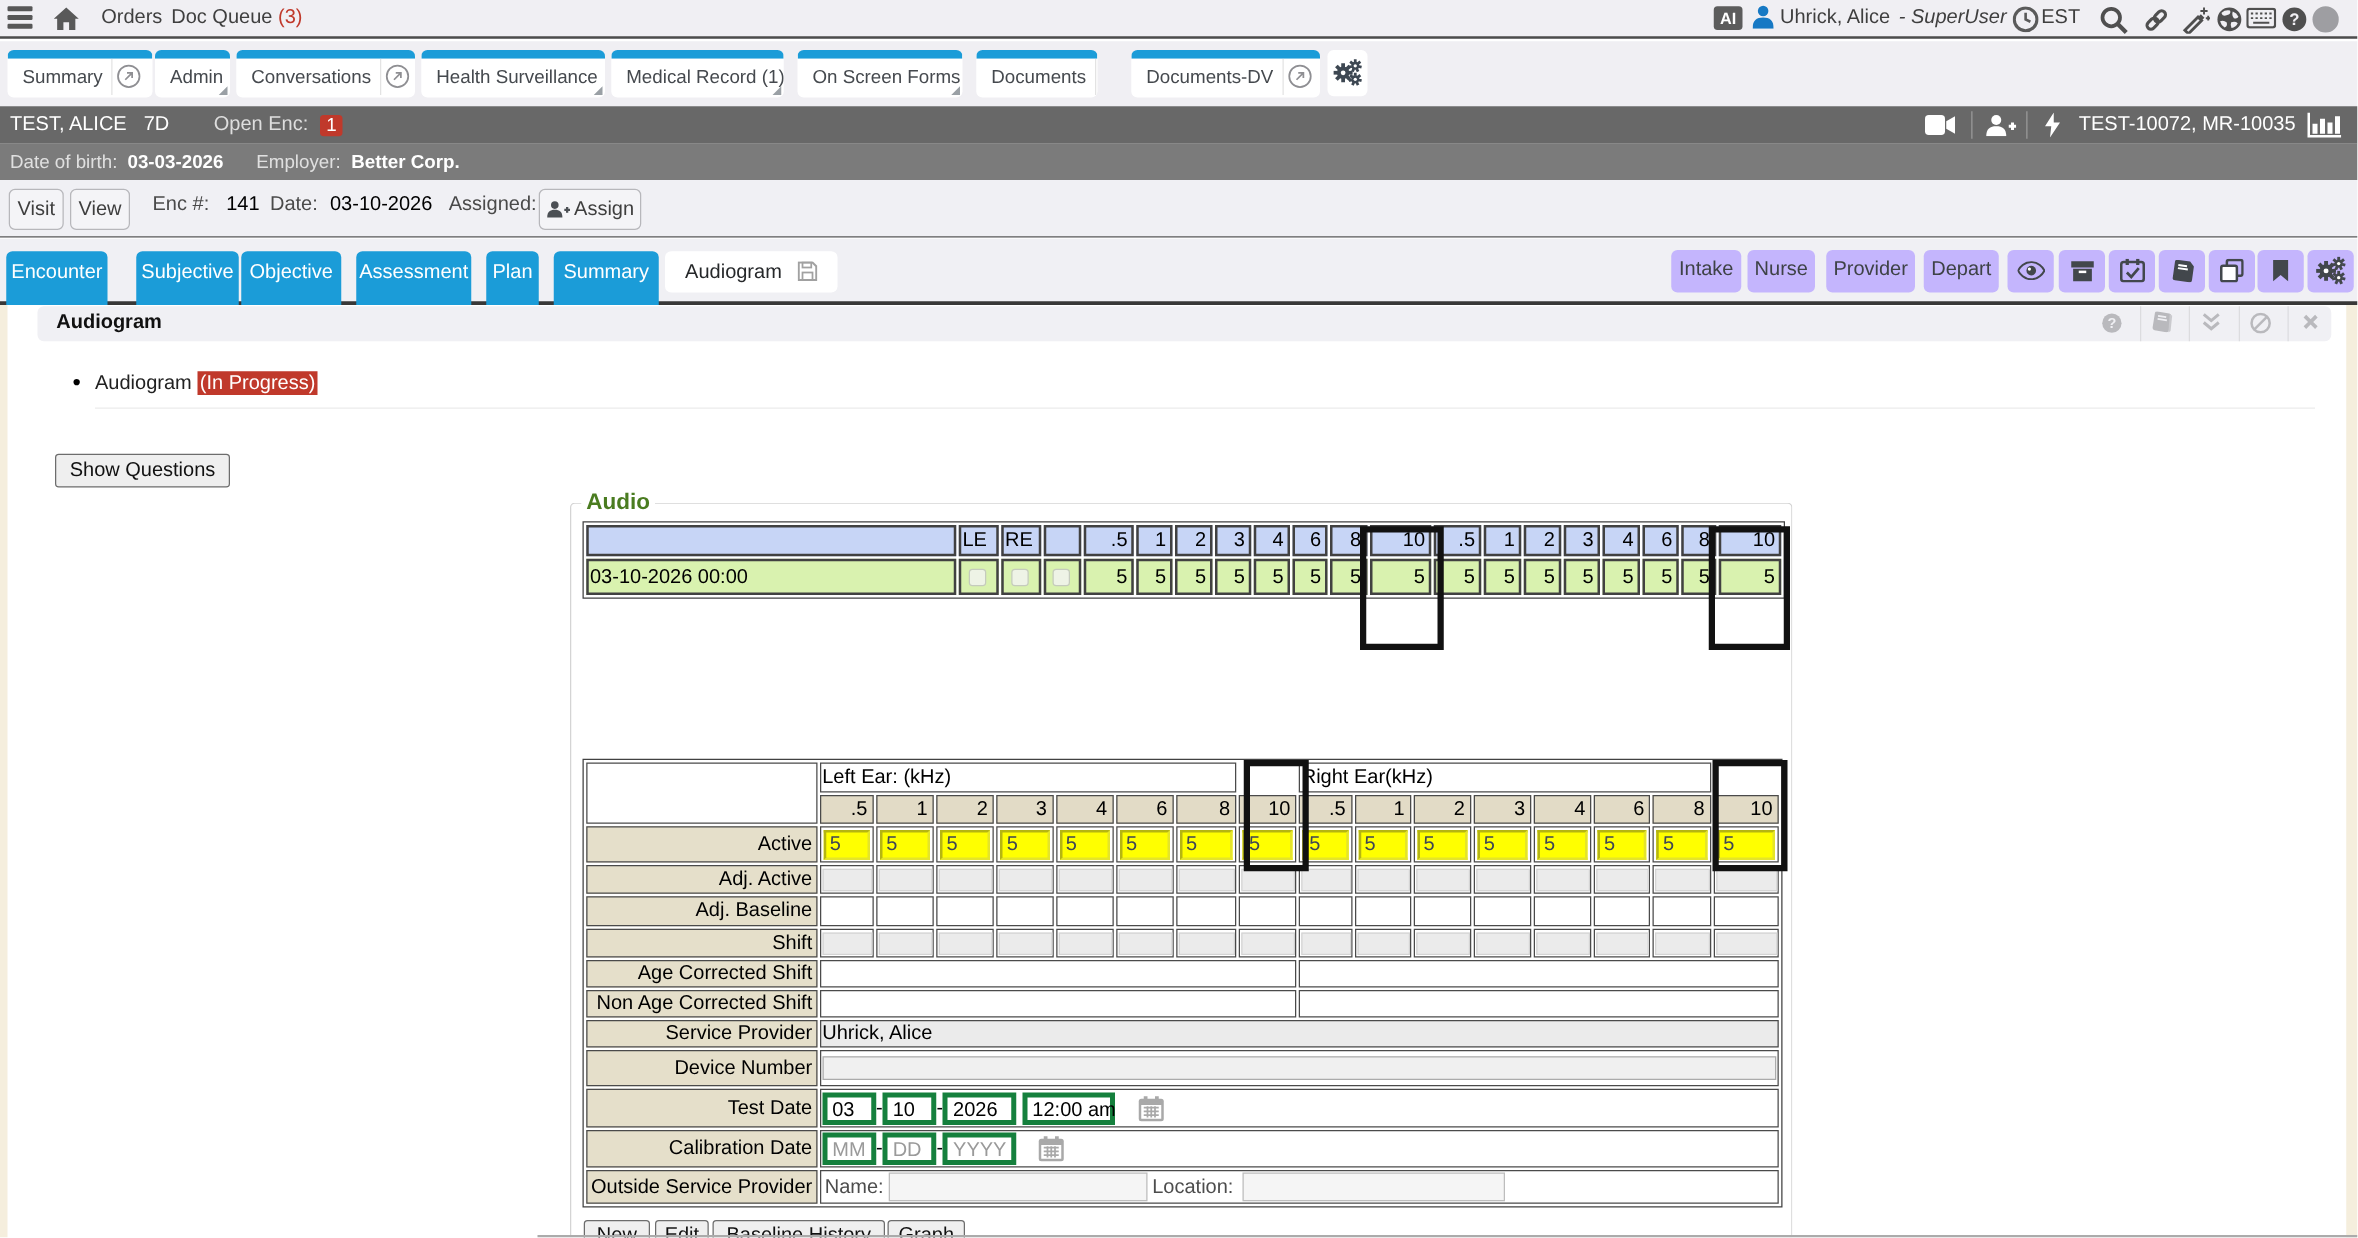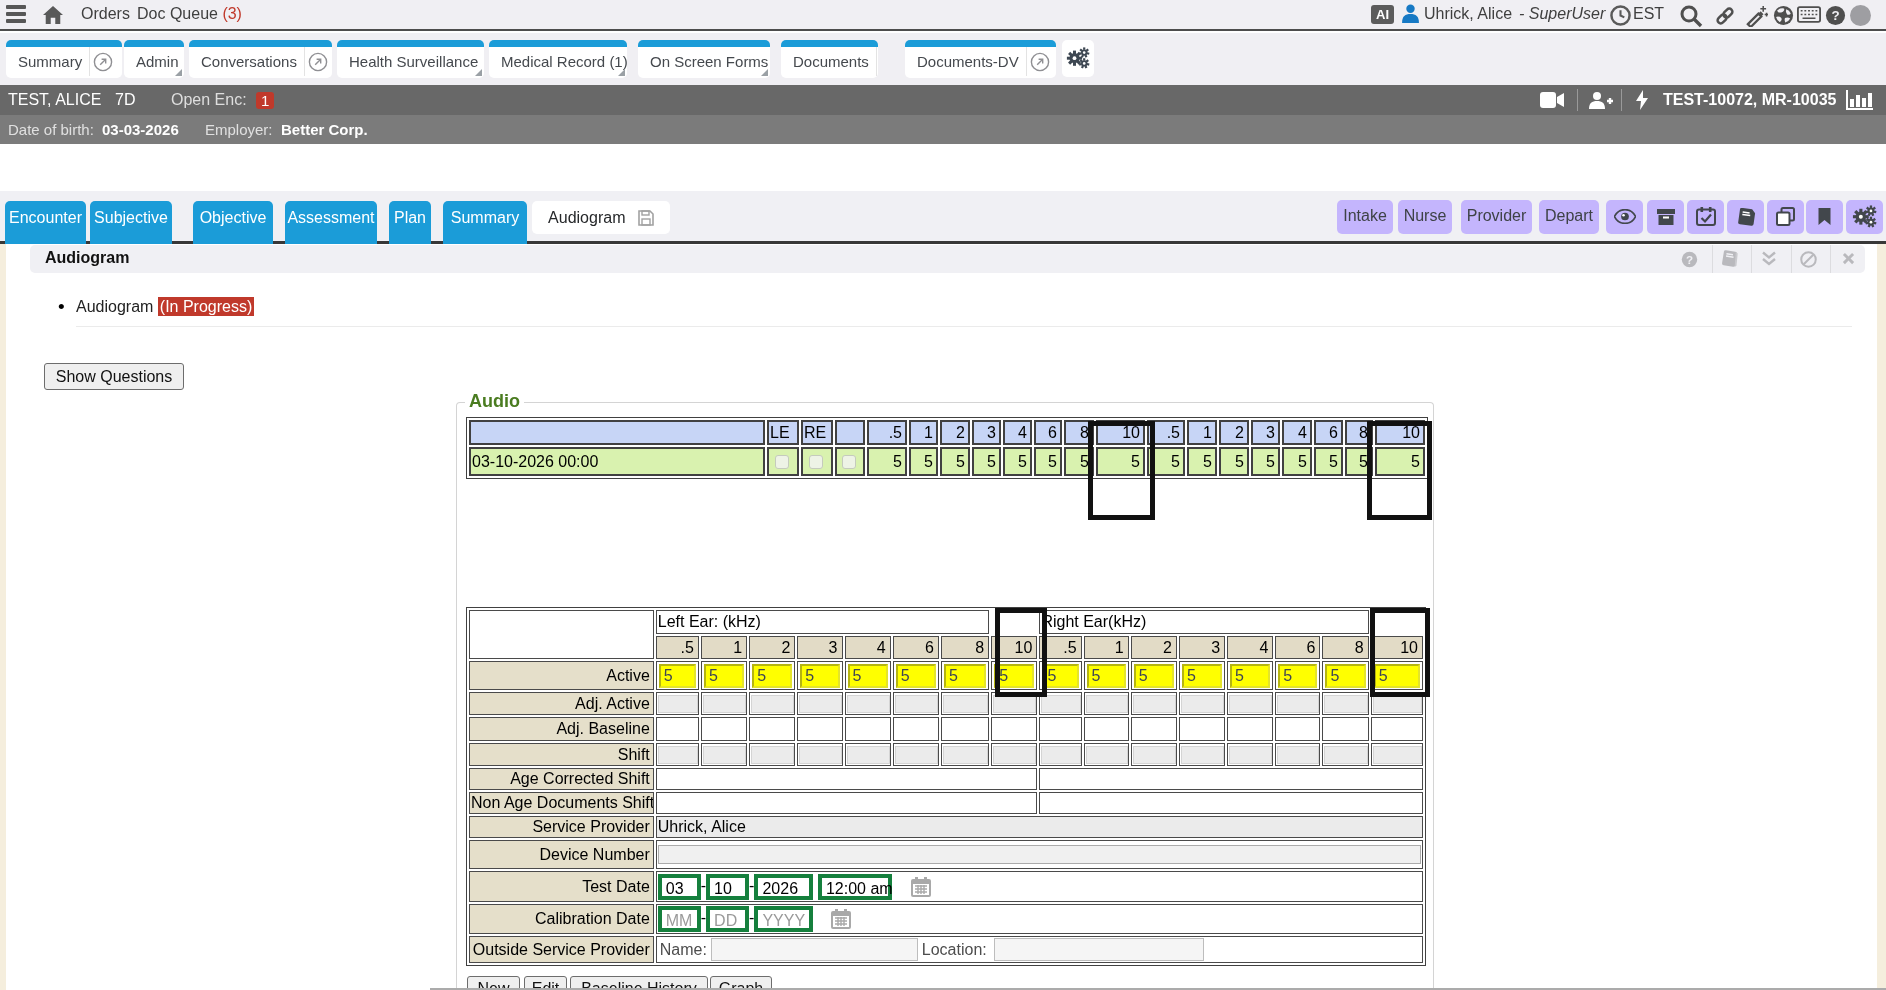--- a/index.html
+++ b/index.html
@@ -233,41 +233,57 @@
   <div style="position:absolute;left:1577px;top:4px;width:1px;height:22px;background:#9a9a9a;"></div>
   <svg style="position:absolute;left:1588px;top:7px;" width="25" height="17" viewBox="0 0 25 17">
         <circle cx="9" cy="4" r="4" fill="#fff"></circle>
         <path d="M1 17 C1 11 4 9 9 9 C14 9 17 11 17 17 Z" fill="#fff"></path>
         <path d="M19 9 L25 9 M22 6 L22 12" stroke="#fff" stroke-width="2.4"></path>
       </svg>
   <div style="position:absolute;left:1621px;top:4px;width:1px;height:22px;background:#9a9a9a;"></div>
   <svg style="position:absolute;left:1635px;top:5px;" width="14" height="20" viewBox="0 0 14 20">
         <path d="M8 0 L1 11 L6 11 L5 20 L13 8 L8 8 Z" fill="#fff"></path>
       </svg>
-  <span style="position:absolute;left:1663px;top:6px;font-weight:bold;">TEST-10072, MR-10035</span>
+  <span style="position:absolute;left:1663px;top:6px;">TEST-10072, MR-10035</span>
   <svg style="position:absolute;left:1845px;top:5px;" width="28" height="21" viewBox="0 0 28 21">
         <path d="M2 0 L2 19 L28 19" stroke="#fff" stroke-width="2" fill="none"></path>
         <rect x="5" y="9" width="4" height="8" fill="#fff"></rect>
         <rect x="11" y="5" width="4" height="12" fill="#fff"></rect>
         <rect x="17" y="8" width="4" height="9" fill="#fff"></rect>
         <rect x="23" y="3" width="4" height="14" fill="#fff"></rect>
       </svg>
 </div>
 
 <div id="dobbar">
   <span style="position:absolute;left:8px;top:6px;">Date of birth:</span>
       <b style="position:absolute;left:102px;top:6px;">03-03-2026</b>
       <span style="position:absolute;left:205px;top:6px;">Employer:</span>
       <b style="position:absolute;left:281px;top:6px;">Better Corp.</b>
 </div>
 
+<div id="visitrow">
+  <div class="vbtn" style="left:7px;width:44px;line-height:31px;">Visit</div>
+  <div class="vbtn" style="left:56px;width:48px;line-height:31px;">View</div>
+  <span style="position:absolute;left:122px;top:11px;color:#4a4a4a;">Enc #:</span>
+  <span style="position:absolute;left:181px;top:11px;color:#000;">141</span>
+  <span style="position:absolute;left:216px;top:11px;color:#4a4a4a;">Date:</span>
+  <span style="position:absolute;left:264px;top:11px;color:#000;">03-10-2026</span>
+  <span style="position:absolute;left:359px;top:11px;color:#4a4a4a;">Assigned:</span>
+  <div class="vbtn" style="left:431px;width:82px;">
+    <svg style="vertical-align:-3px;" width="19" height="15" viewBox="0 0 25 17">
+          <circle cx="9" cy="4" r="4" fill="#4b4f54"></circle>
+          <path d="M1 17 C1 11 4 9 9 9 C14 9 17 11 17 17 Z" fill="#4b4f54"></path>
+          <path d="M19 9 L25 9 M22 6 L22 12" stroke="#4b4f54" stroke-width="2.4"></path>
+        </svg>
+    <span style="line-height:31px;">Assign</span></div>
+</div>
 
 <div id="encrow">
   <div class="bluebtn" style="left:5px;width:81px;line-height:33px;">Encounter</div>
-  <div class="bluebtn" style="left:90px;width:82px;line-height:33px;">Subjective</div>
+  <div class="bluebtn" style="left:109px;width:82px;line-height:33px;">Subjective</div>
   <div class="bluebtn" style="left:193px;width:80px;line-height:33px;">Objective</div>
   <div class="bluebtn" style="left:285px;width:92px;line-height:33px;">Assessment</div>
   <div class="bluebtn" style="left:389px;width:42px;line-height:33px;">Plan</div>
   <div class="bluebtn" style="left:443px;width:84px;line-height:33px;">Summary</div>
   <div class="whitetab" style="left:532px;width:138px;line-height:33px;">Audiogram
     <svg style="vertical-align:-3px;margin-left:8px;opacity:.55" width="16" height="16" viewBox="0 0 16 16">
           <path d="M1 1 H12 L15 4 V15 H1 Z" fill="none" stroke="#555" stroke-width="1.6"></path>
           <rect x="4" y="9" width="8" height="6" fill="none" stroke="#555" stroke-width="1.4"></rect>
           <rect x="4" y="1" width="7" height="4" fill="none" stroke="#555" stroke-width="1.4"></rect>
         </svg>
@@ -669,21 +685,21 @@
           <td>
             <div class="gin"></div>
           </td>
 </tr>
 <tr style="height:22px;">
   <td class="lab">Age Corrected Shift</td>
   <td colspan="8"></td>
   <td colspan="8"></td>
 </tr>
 <tr style="height:22px;">
-  <td class="lab">Non Age Documents Shift</td>
+  <td class="lab">Non Age Corrected Shift</td>
   <td colspan="8"></td>
   <td colspan="8"></td>
 </tr>
 <tr style="height:22px;">
   <td class="lab">Service Provider</td>
   <td colspan="16" style="background:#ebebeb;">Uhrick, Alice</td>
 </tr>
 <tr style="height:29px;border-radius:12px;">
   <td class="lab">Device Number</td>
   <td colspan="16">

